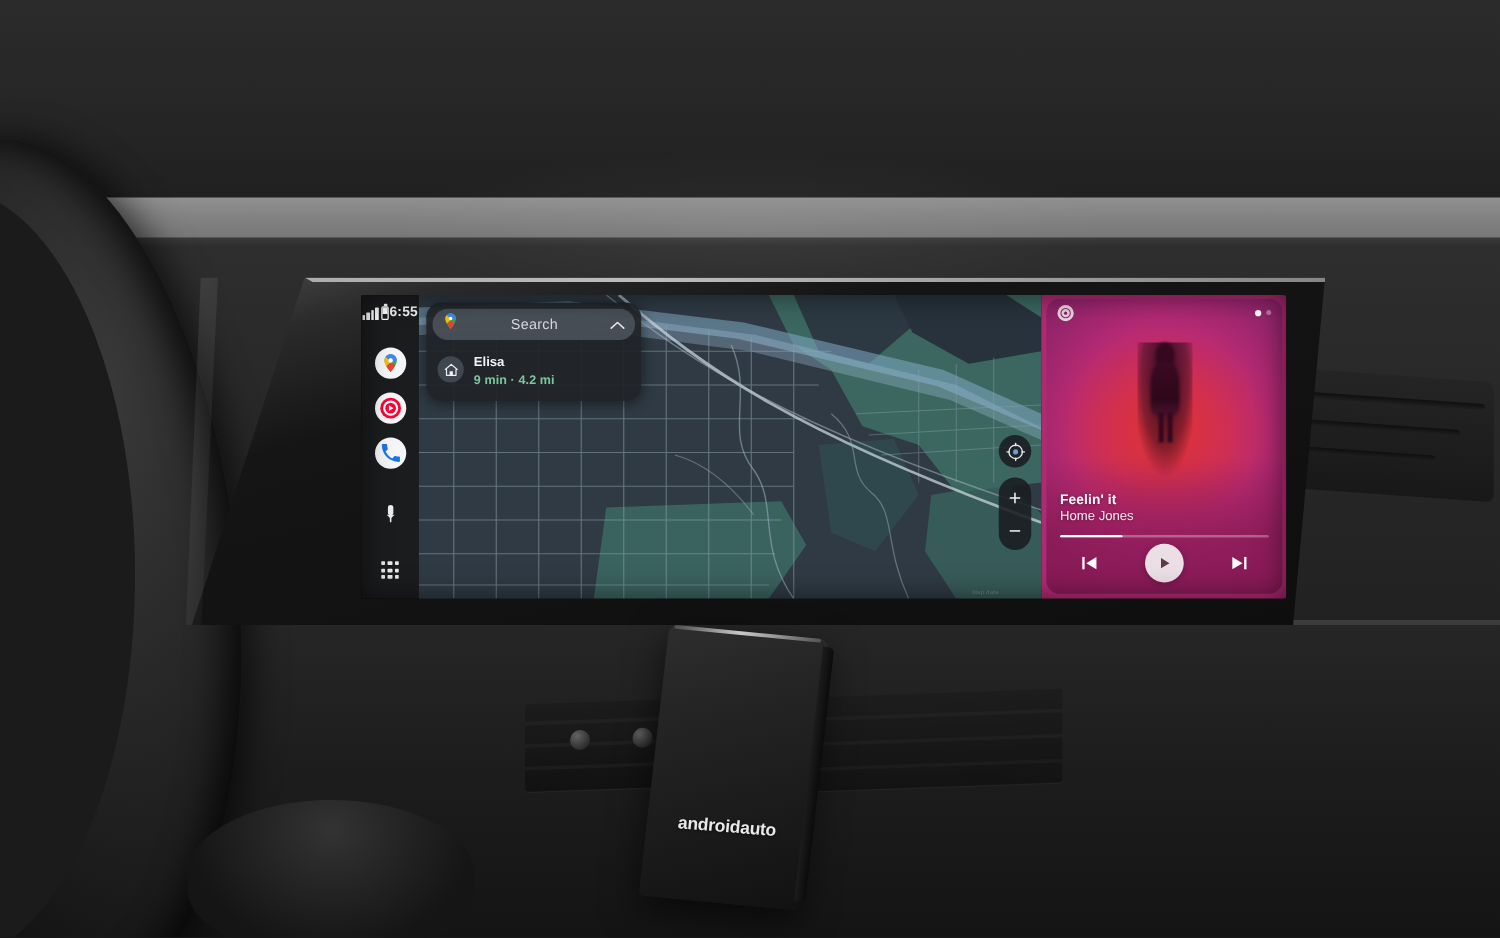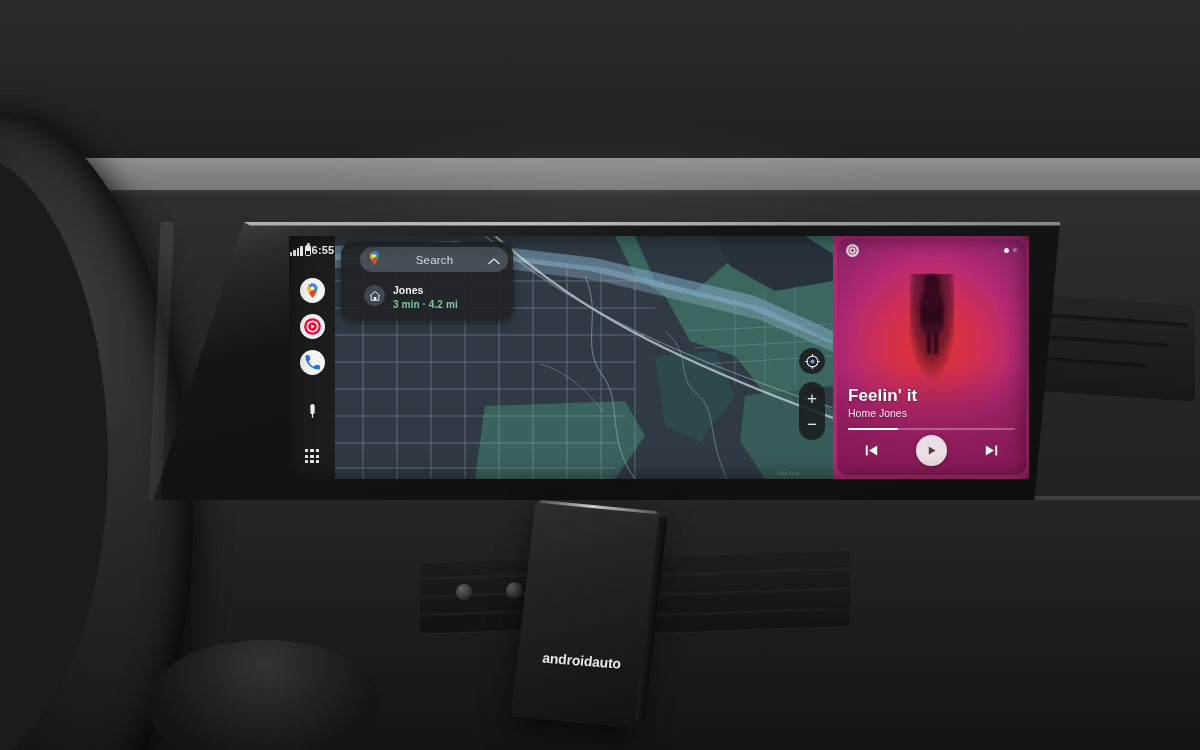--- a/index.html
+++ b/index.html
@@ -201,21 +201,21 @@
     width: 26px; height: 24px; display: flex; align-items: center; justify-content: center;
     color: #e9edf0; font-size: 17px; font-weight: 300; line-height: 1; cursor: pointer;
     font-family: "Liberation Sans", sans-serif;
   }
 
   
   .search-card {
     position: absolute; left: 6px; top: 6px; width: 172px;
     background: rgba(32,35,39,.93);
     border-radius: 12px;
-    padding: 5px 5px 7px 19px;
+    padding: 5px 5px 7px 5px;
     box-shadow: 0 2px 10px rgba(0,0,0,.45);
   }
   .search-bar {
     height: 25px; border-radius: 13px;
     background: rgba(93,102,112,.62);
     display: flex; align-items: center; padding: 0 8px; gap: 6px; cursor: pointer;
   }
   .search-text {
     flex: 1; text-align: center; color: #d6dade; font-size: 11.5px; font-weight: 400;
     letter-spacing: .2px;
@@ -292,21 +292,21 @@
     width: 13px; height: 13px; border-radius: 50%;
     background: rgba(255,255,255,.80);
     display: flex; align-items: center; justify-content: center;
   }
   .media-dots { display: flex; align-items: center; gap: 4px; }
   .media-dots i { width: 5px; height: 5px; border-radius: 50%; background: #fff; display: block; }
   .media-dots i.dim { background: rgba(255,255,255,.40); width: 4px; height: 4px; }
 
   .media-meta { position: absolute; left: 11px; right: 11px; bottom: 56px; }
   .track-title {
-    color: #fff; font-size: 17px; font-weight: 700; letter-spacing: .1px;
+    color: #fff; font-size: 11px; font-weight: 700; letter-spacing: .1px;
     text-shadow: 0 1px 3px rgba(0,0,0,.35);
     margin-top: 36px;
   }
   .track-artist {
     color: #f4eaf0; font-size: 10.5px; font-weight: 400; margin-top: 1px;
     text-shadow: 0 1px 3px rgba(0,0,0,.3);
   }
   .progress {
     position: absolute; left: 11px; right: 11px; bottom: 45px;
     height: 2.4px; border-radius: 2px; background: rgba(255,255,255,.30);
@@ -558,22 +558,22 @@
 
         <div class="dest-list">
           <div class="dest-row">
             <span class="dest-ico">
               <svg width="12" height="12" viewBox="0 0 24 24">
                 <path d="M12 3 L21.5 11.2 L19.6 11.2 L19.6 20.5 L4.4 20.5 L4.4 11.2 L2.5 11.2 Z" fill="none" stroke="#eef1f3" stroke-width="1.9" stroke-linejoin="round"></path>
                 <rect x="9.4" y="14" width="5.2" height="6.5" fill="#eef1f3"></rect>
               </svg>
             </span>
             <span>
-              <span class="dest-name">Jones</span>
-              <div class="dest-eta" style="color:#7cc6a0">3 min · 4.2 mi</div>
+              <span class="dest-name">Elisa</span>
+              <div class="dest-eta" style="color:#7cc6a0">9 min · 4.2 mi</div>
             </span>
           </div>
         </div>
       </div>
     </div>
 
     <div class="media-panel">
       <div class="media-card">
         <div class="album-art">
           <div class="aa-bg"></div>

